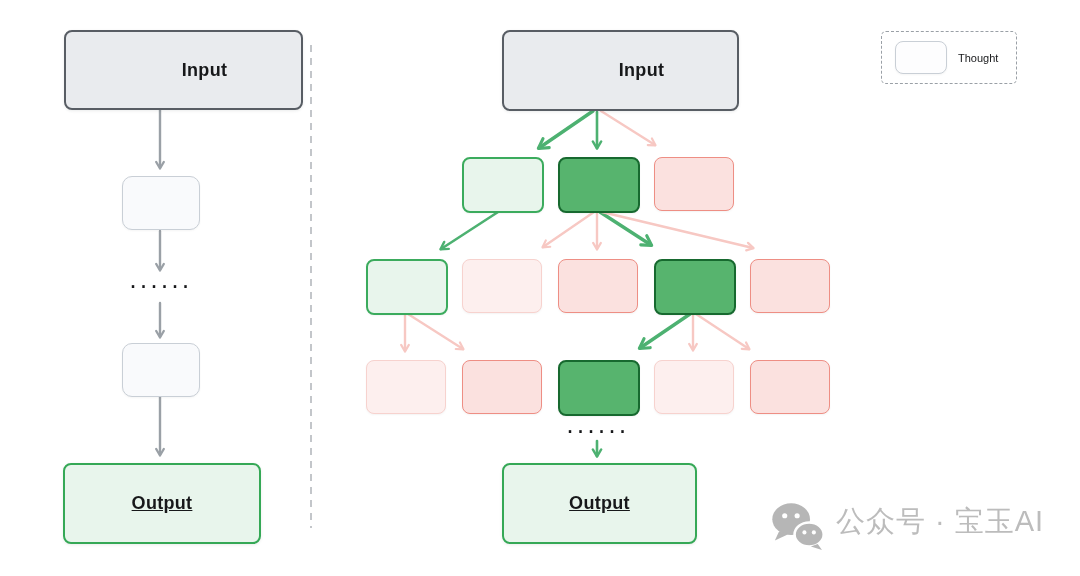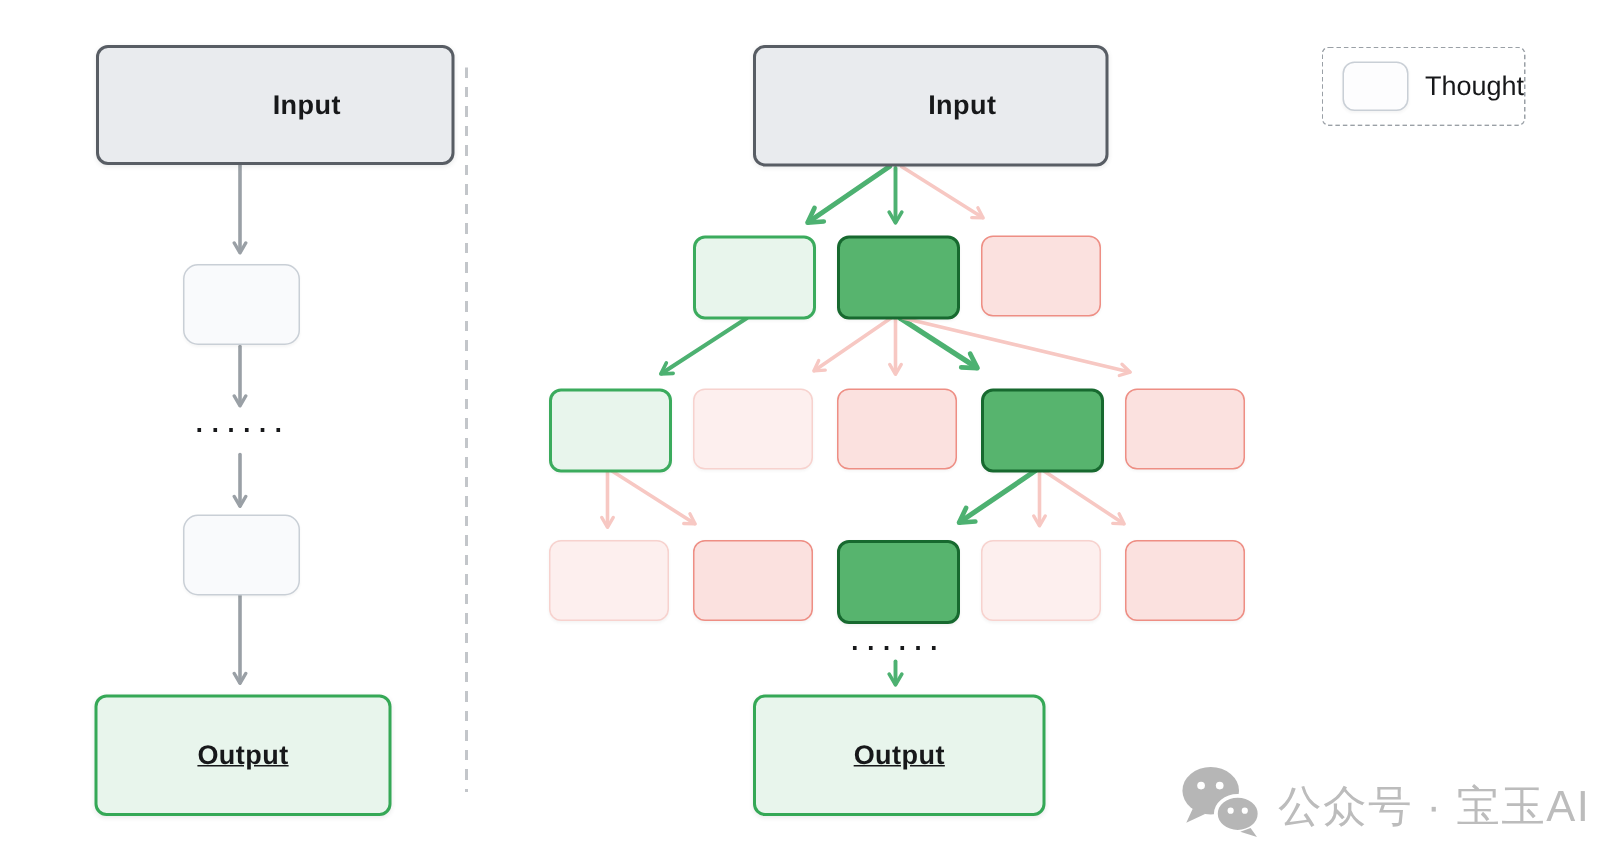--- a/index.html
+++ b/index.html
@@ -49,24 +49,24 @@
   .legend{
     position:absolute;left:881px;top:31px;width:134px;height:51px;
     border:1.6px dashed var(--legend-border);border-radius:5px;
     display:flex;align-items:center;
   }
   .legend-chip{
     width:50px;height:31px;margin-left:13px;border-radius:8px;
     background:#fdfdfe;border:1.6px solid var(--thought-border);
     box-shadow:0 1px 2px rgba(60,64,67,.05);
   }
-  .legend-label{margin-left:11px;font-size:18px;font-weight:500;color:#17181a;}
+  .legend-label{margin-left:11px;font-size:11px;font-weight:500;color:#17181a;}
   .watermark{
-    position:absolute;left:786px;top:502px;height:56px;
-    display:flex;align-items:flex-end;gap:10px;color:var(--watermark);
+    position:absolute;left:770px;top:502px;height:56px;
+    display:flex;align-items:flex-start;gap:10px;color:var(--watermark);
   }
   .watermark-text{font-size:29px;font-weight:400;letter-spacing:1px;white-space:nowrap;}
 </style>
 </head>
 <body>
 
 <div class="canvas">
 
   <svg class="arrows" viewBox="0 0 1080 576">
     <defs>

